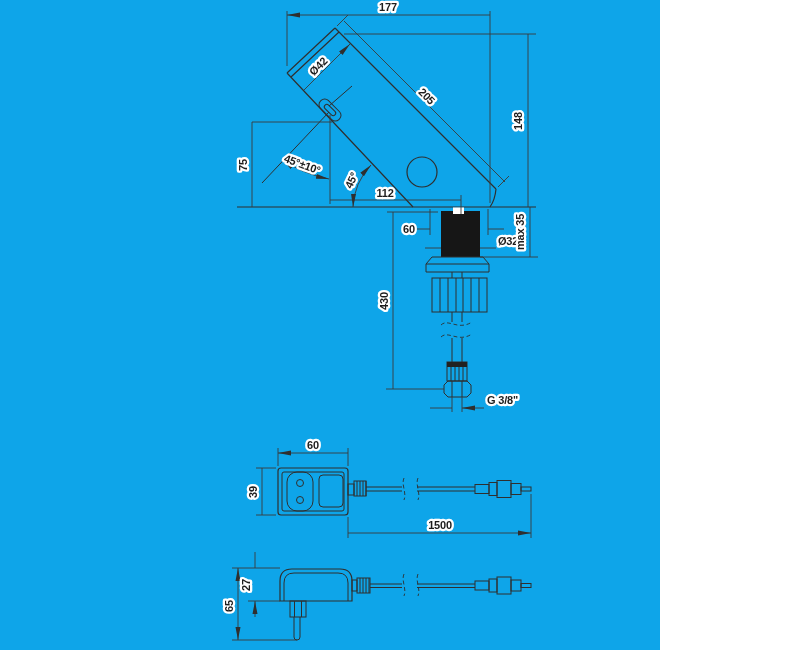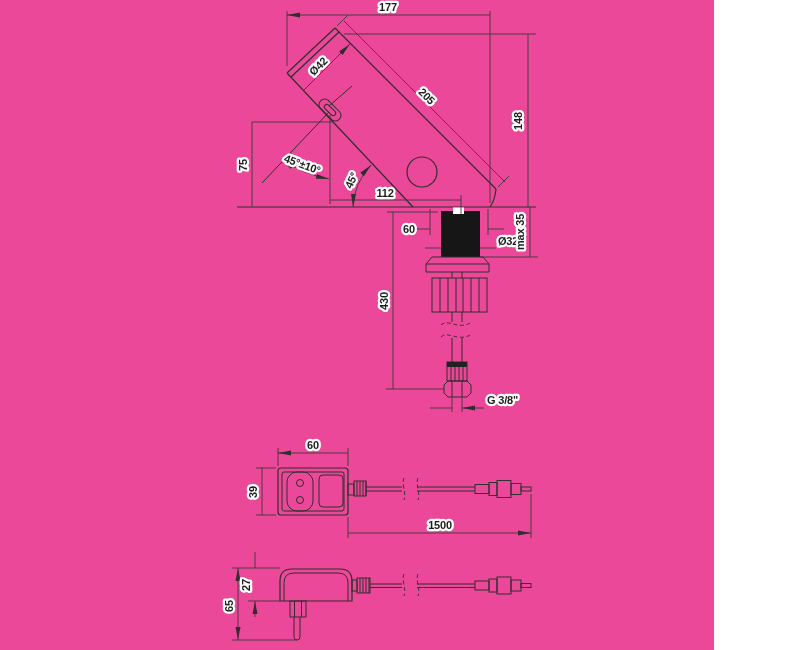--- a/index.html
+++ b/index.html
@@ -1,16 +1,16 @@
 <!DOCTYPE html>
 <html><head>
 <meta charset="utf-8">
 <style>
   html,body{margin:0;padding:0;background:#fff;}
-  .page{position:relative;width:714px;height:650px;background:#ec4899;overflow:hidden;
+  .page{position:relative;width:660px;height:650px;background:#0ea5e9;overflow:hidden;
         font-family:"Liberation Sans", sans-serif;}
   svg{display:block;}
   .obj{fill:none;stroke:#2f2f2f;stroke-width:1.2;}
   .objthin{fill:none;stroke:#2f2f2f;stroke-width:1;}
   .ext{fill:none;stroke:#3a3a3a;stroke-width:0.9;}
   .dim{fill:none;stroke:#3a3a3a;stroke-width:0.9;
        marker-start:url(#arr);marker-end:url(#arr);}
   .dimout{fill:none;stroke:#3a3a3a;stroke-width:0.9;marker-end:url(#arr);}
   .brk{fill:none;stroke:#2f2f2f;stroke-width:0.9;stroke-dasharray:4 2.6;}
   .lbl{font:bold 11px "Liberation Sans", sans-serif;fill:#1d1d1d;

